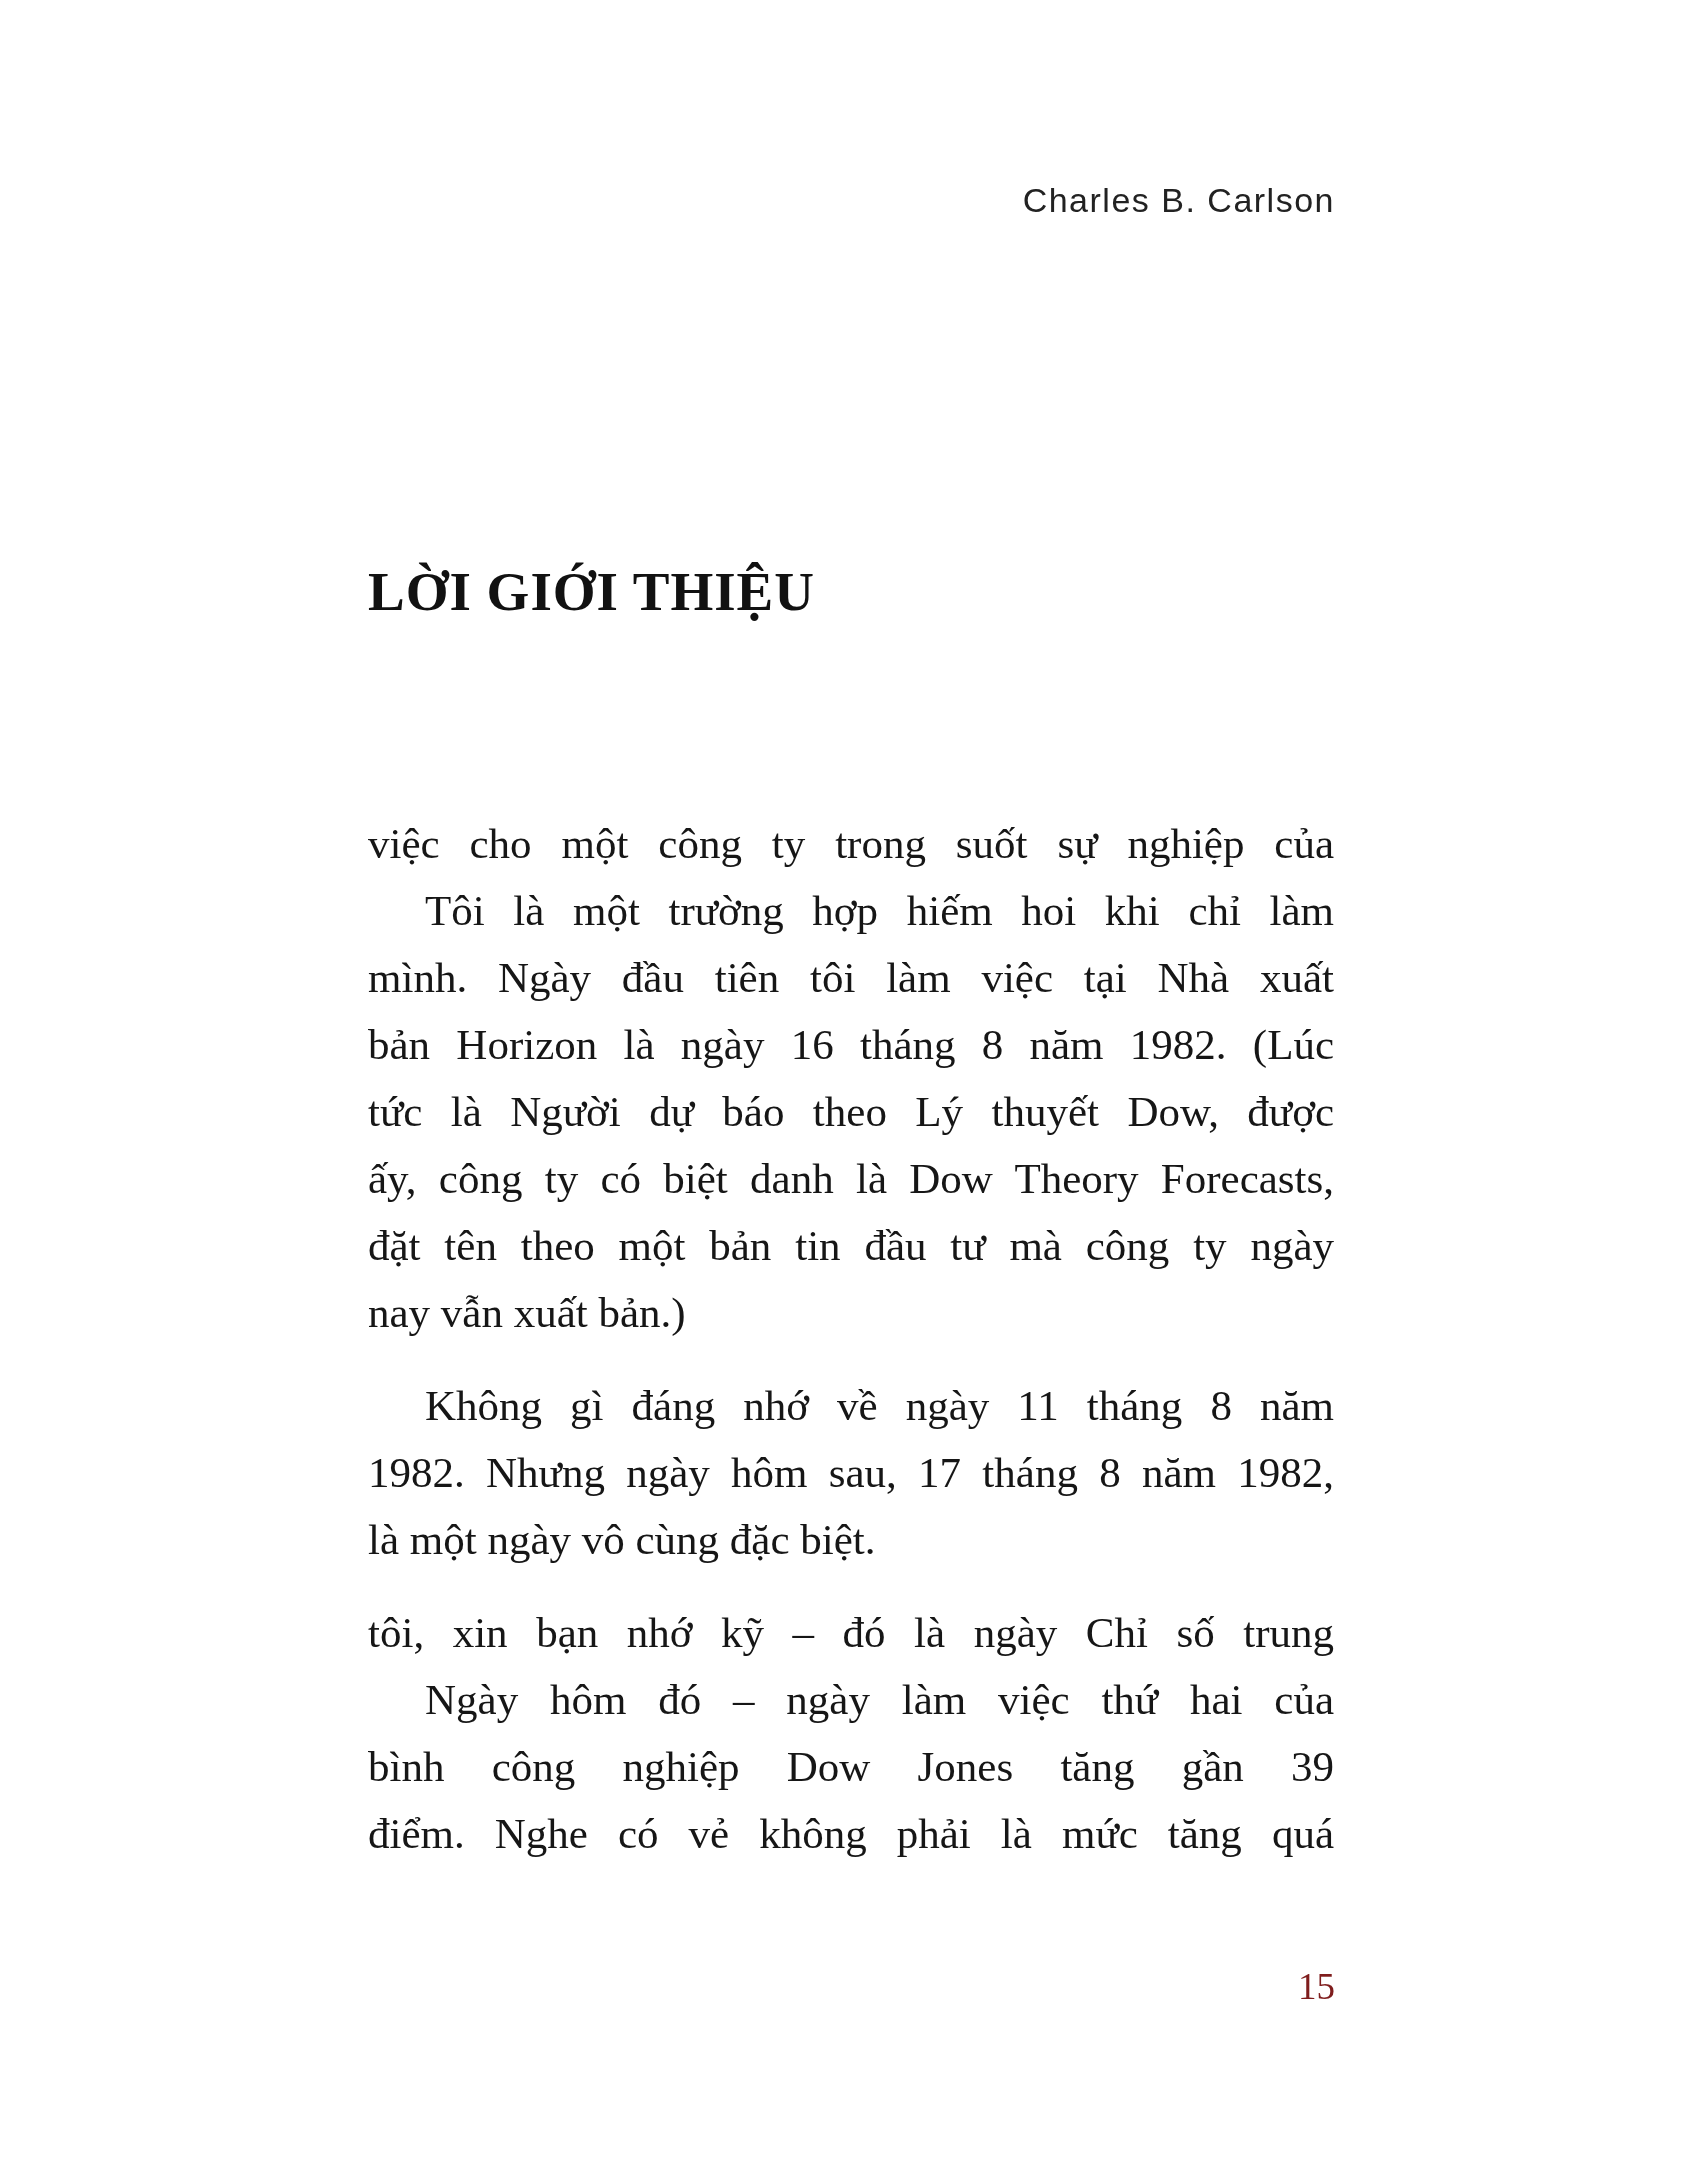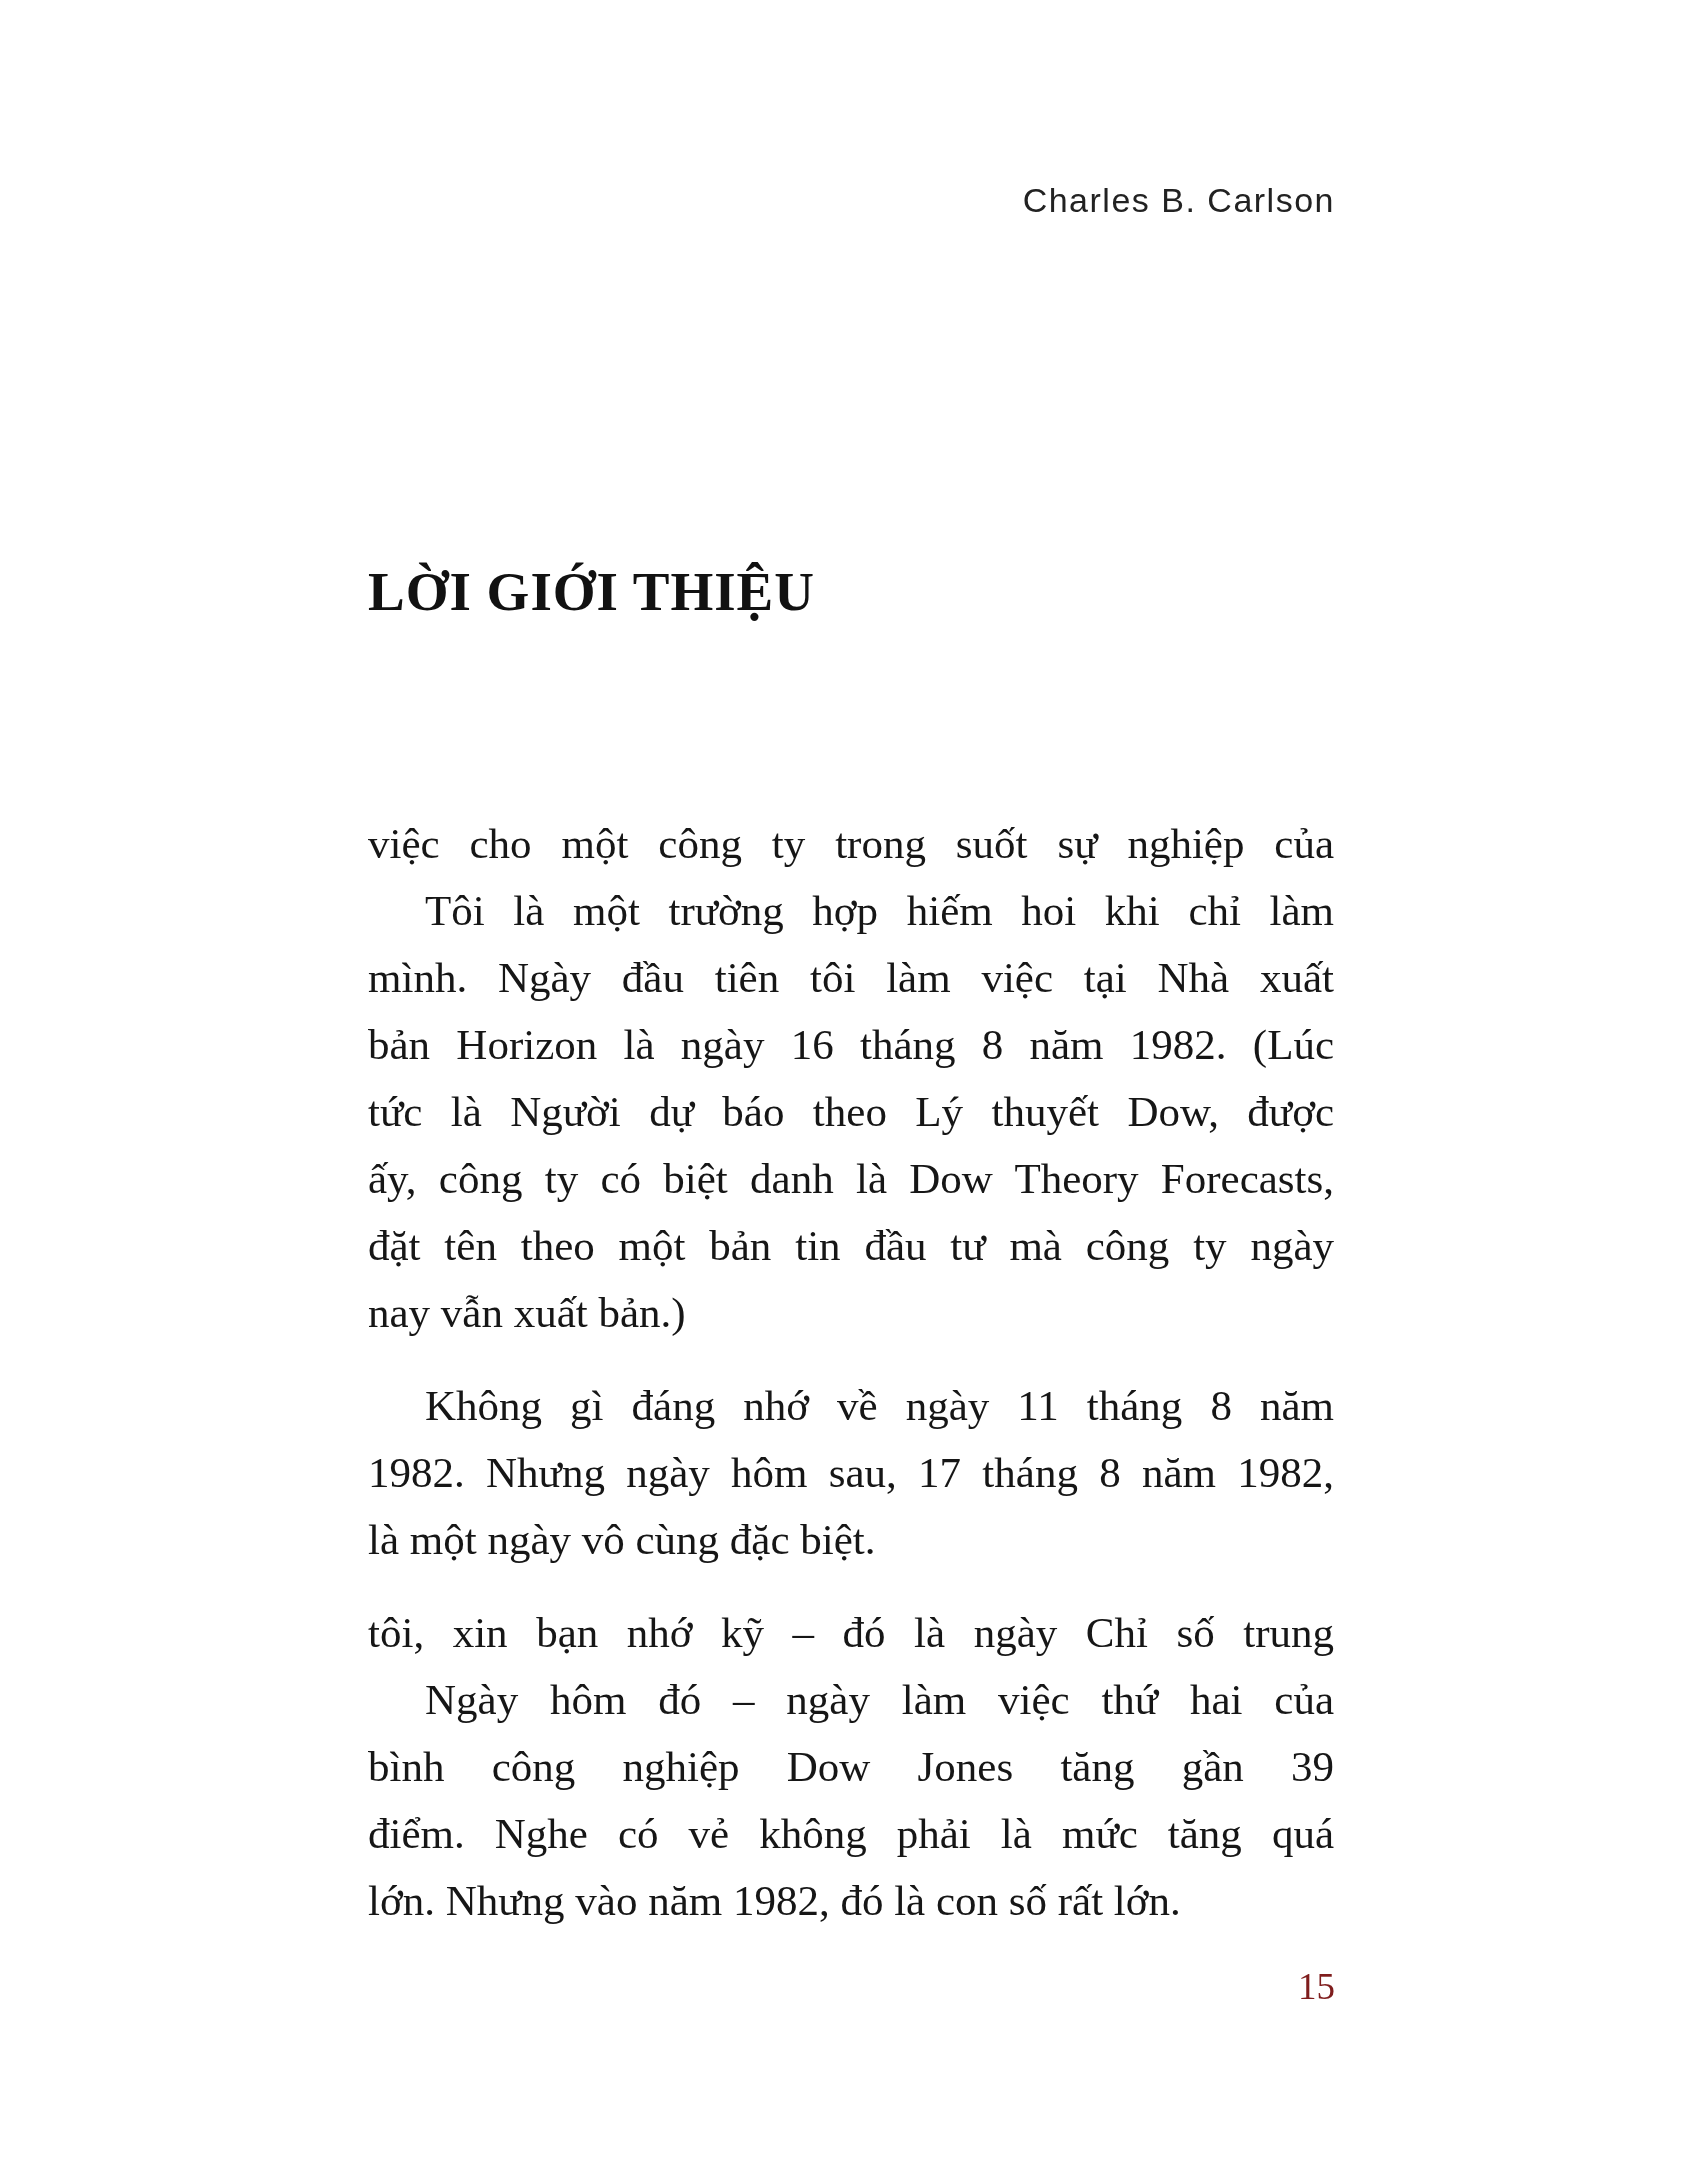--- a/index.html
+++ b/index.html
@@ -96,19 +96,18 @@
       <div class="paragraph">
         <div class="line first">Không gì đáng nhớ về ngày 11 tháng 8 năm</div>
         <div class="line">1982. Nhưng ngày hôm sau, 17 tháng 8 năm 1982,</div>
         <div class="line para-last">là một ngày vô cùng đặc biệt.</div>
       </div>
       <div class="paragraph">
         <div class="line">tôi, xin bạn nhớ kỹ – đó là ngày Chỉ số trung</div>
         <div class="line first">Ngày hôm đó – ngày làm việc thứ hai của</div>
         <div class="line">bình công nghiệp Dow Jones tăng gần 39</div>
         <div class="line">điểm. Nghe có vẻ không phải là mức tăng quá</div>
-        <div class="line para-last">lớn. Nhưng vào năm 1982, đó là con số rất lớn.</div>
       </div>
     </div>
 
   <div class="page-number">15</div>
 </div>
 
 
 </body></html>

